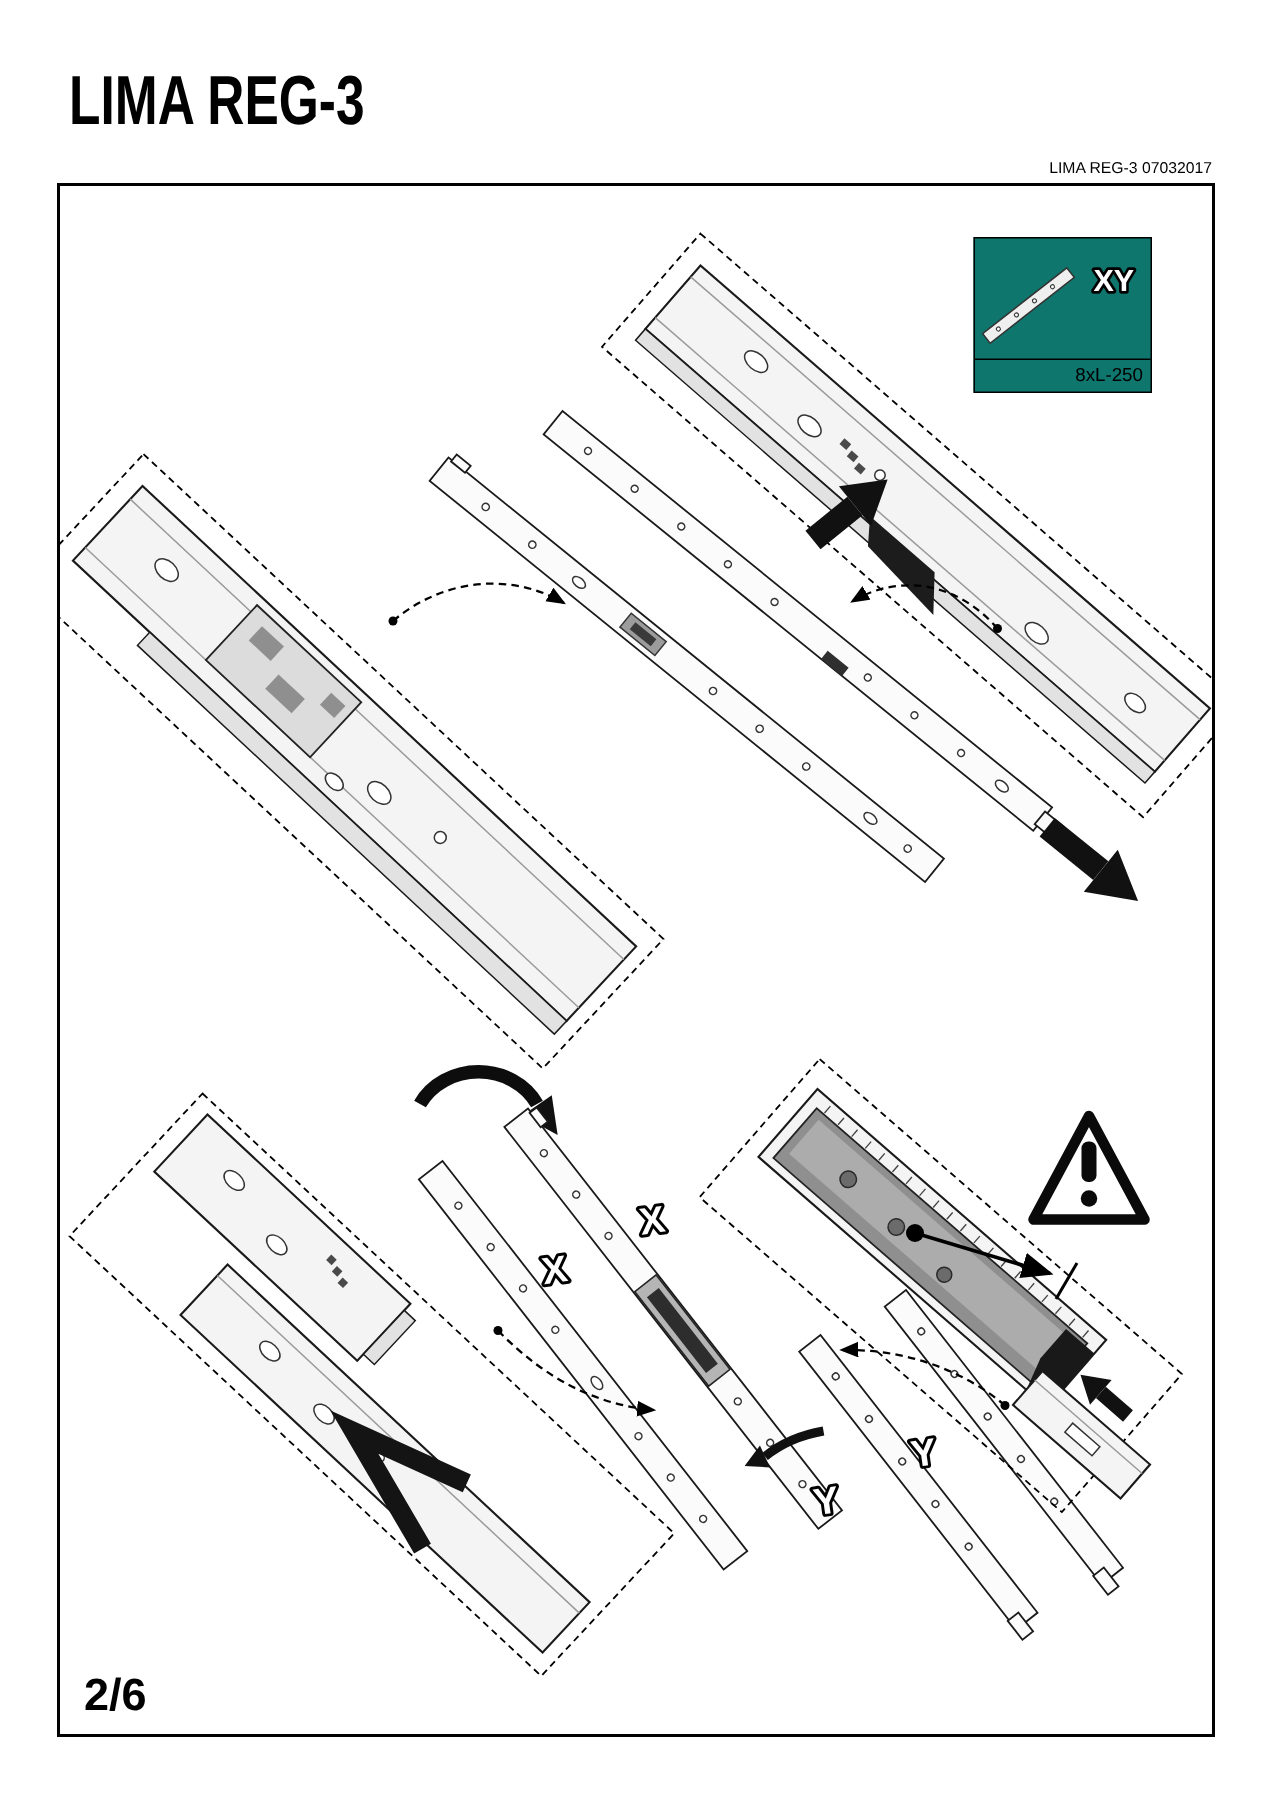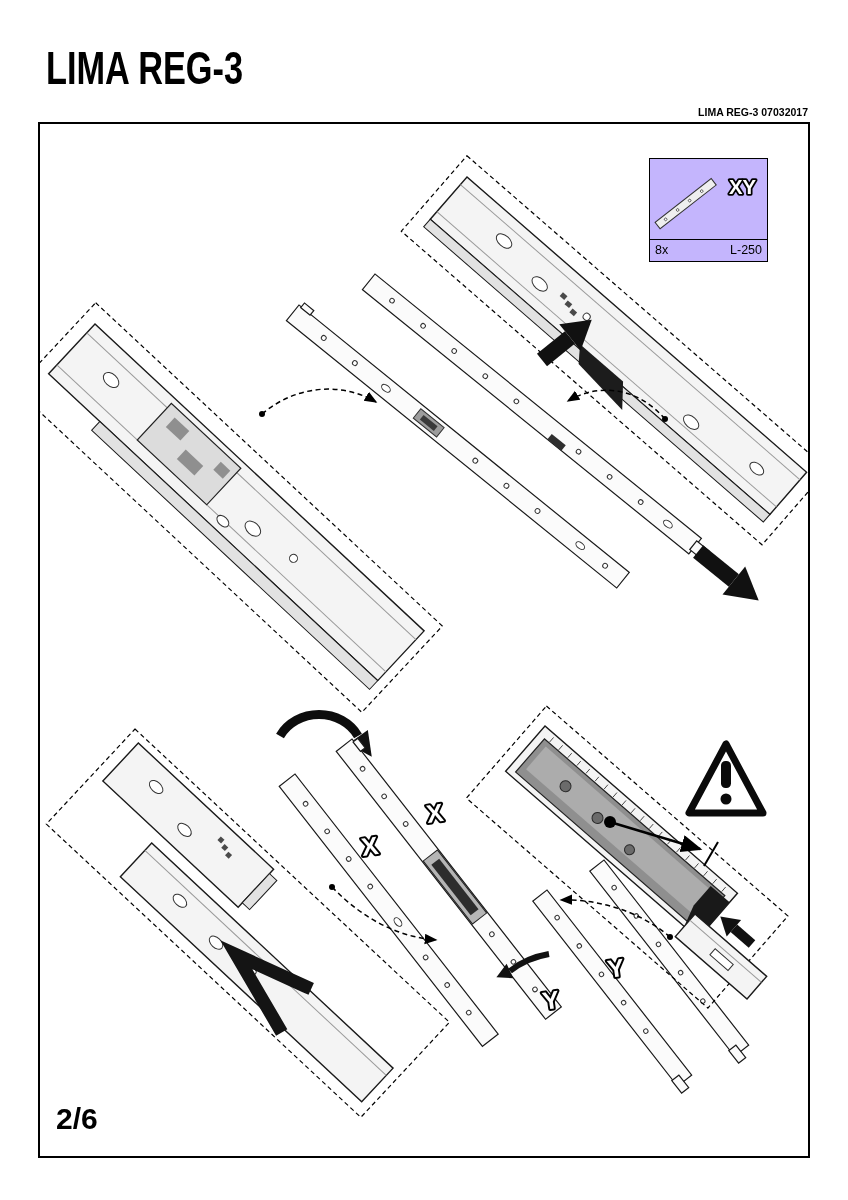--- a/index.html
+++ b/index.html
@@ -2,21 +2,21 @@
 <html><head>
 <meta charset="utf-8">
 <style>
   html,body { margin:0; padding:0; background:#fff; }
   body { width:848px; height:1200px; position:relative; overflow:hidden;
          font-family:"Liberation Sans", sans-serif; color:#000; }
 
   .title { position:absolute; left:46px; top:42px; font-size:44px; font-weight:bold;
            letter-spacing:0px; transform:scale(0.78,1.05); transform-origin:left top;
            white-space:nowrap; }
-  .doc-code { position:absolute; right:40px; top:106px; font-size:10.5px;font-weight:bold; }
+  .doc-code { position:absolute; right:40px; top:106px; font-size:10.5px; }
 
   .frame { position:absolute; left:38px; top:122px; width:768px; height:1032px;
            border:2px solid #000; background:#fff; }
   .diagram-svg { position:absolute; left:0; top:0; width:100%; height:100%; }
 
   
   .rail  { fill:#f4f4f4; stroke:#1a1a1a; stroke-width:1.4; }
   .rail2 { fill:#e2e2e2; stroke:#1a1a1a; stroke-width:1; }
   .thin  { fill:#fbfbfb; stroke:#1a1a1a; stroke-width:1.2; }
   .hole  { fill:#fff; stroke:#333; stroke-width:1; }
@@ -25,27 +25,27 @@
   .fl    { stroke:#9a9a9a; stroke-width:1; }
   .dash  { fill:none; stroke:#000; stroke-width:1.2; stroke-dasharray:4.5 3.2; }
   .dasharrow { fill:none; stroke:#000; stroke-width:1.5; stroke-dasharray:5 3.5; }
   .solid { fill:#111; }
   .rail-label { font-family:"Liberation Sans", sans-serif; font-weight:bold; font-size:25px;
                 fill:#fff; stroke:#000; stroke-width:4px; paint-order:stroke;
                 stroke-linejoin:round; }
   .legend-label { font-size:20px; stroke-width:3.5px; }
 
   .legend { position:absolute; right:40px; top:34px; width:117px; height:102px;
-            border:1.5px solid #000; background:#c4b5fd; z-index:5;
+            border:1.5px solid #000; background:#0f766e; z-index:5;
             display:flex; flex-direction:column; }
   .legend svg { flex:1 1 auto; width:100%; }
-  .legend-bottom { border-top:1px solid #000; display:flex; justify-content:space-between;
+  .legend-bottom { border-top:1px solid #000; display:flex; justify-content:flex-end;
                    padding:3px 5px 4px 5px; font-size:12.5px; }
 
-  .page-number { position:absolute; left:16px; bottom:20px; font-size:30px; font-weight:bold; }
+  .page-number { position:absolute; left:16px; bottom:8px; font-size:30px; font-weight:bold; }
 </style>
 </head>
 <body>
 
 <div class="sheet">
 
   <div class="title">LIMA REG-3</div>
   <div class="doc-code">LIMA REG-3 07032017</div>
 
   <div class="frame">

